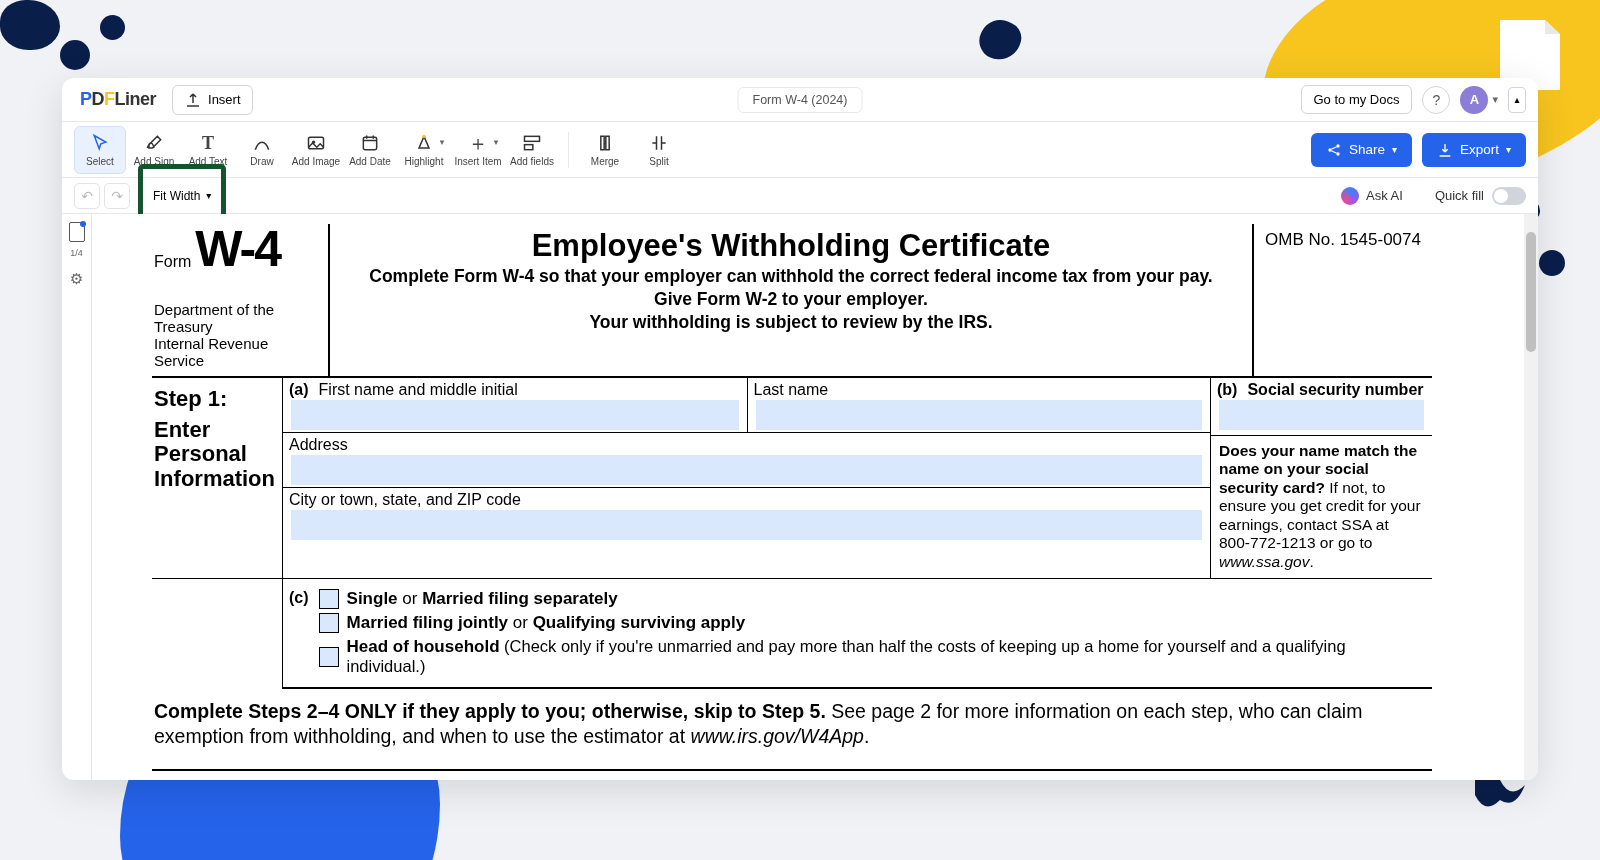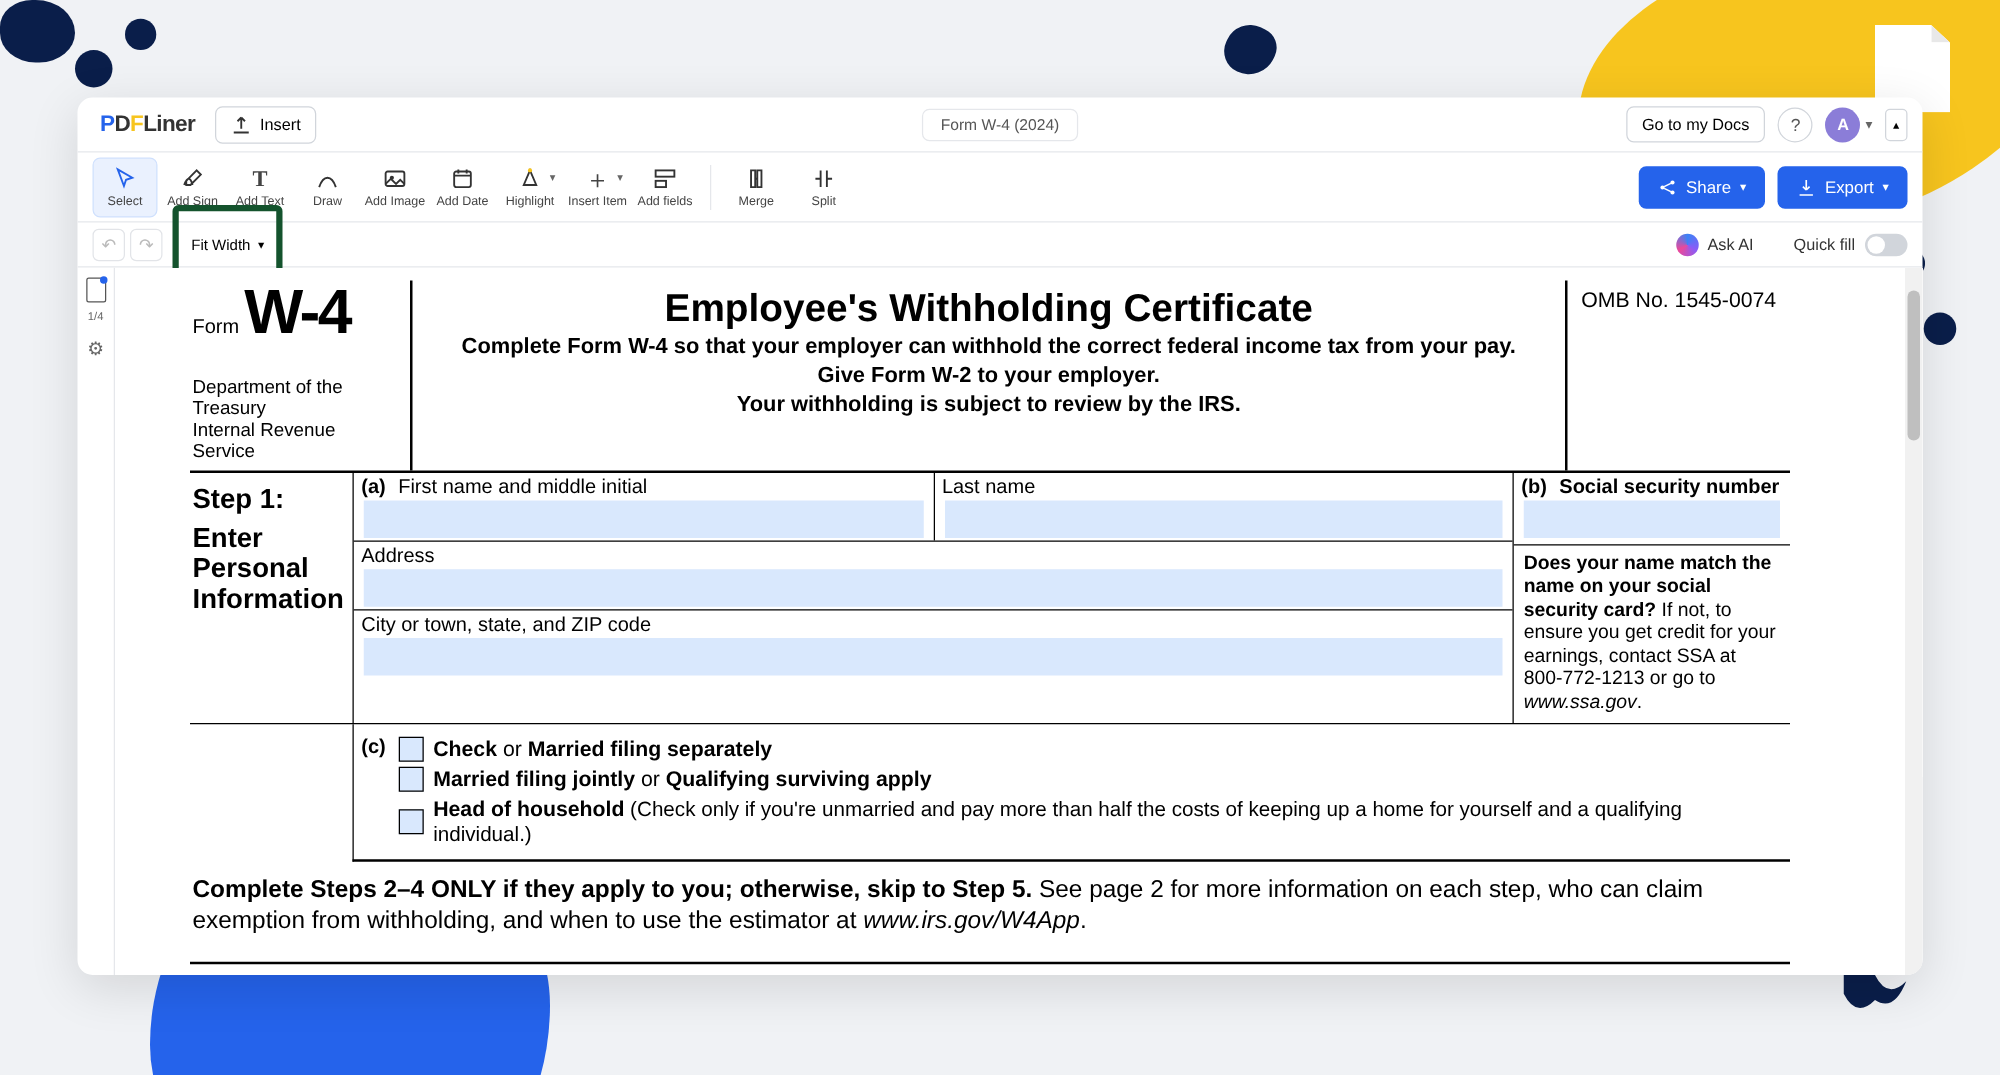--- a/index.html
+++ b/index.html
@@ -428,21 +428,21 @@
           </div>
         </div>
 
         <div class="row-c-container">
           <div></div>
           <div class="row-c">
             <span class="letter-label">(c)</span>
             <div class="filing-opts">
               <div class="filing-line">
                 <div class="checkbox"></div>
-                <span><b>Check</b><span class="or"> or </span><b>Married filing separately</b></span>
+                <span><b>Single</b><span class="or"> or </span><b>Married filing separately</b></span>
               </div>
               <div class="filing-line">
                 <div class="checkbox"></div>
                 <span><b>Married filing jointly</b><span class="or"> or </span><b>Qualifying surviving apply</b></span>
               </div>
               <div class="filing-line">
                 <div class="checkbox"></div>
                 <span><b>Head of household</b><span class="paren"> (Check only if you're unmarried and pay more than half the costs of keeping up a home for yourself and a qualifying individual.)</span></span>
               </div>
             </div>

